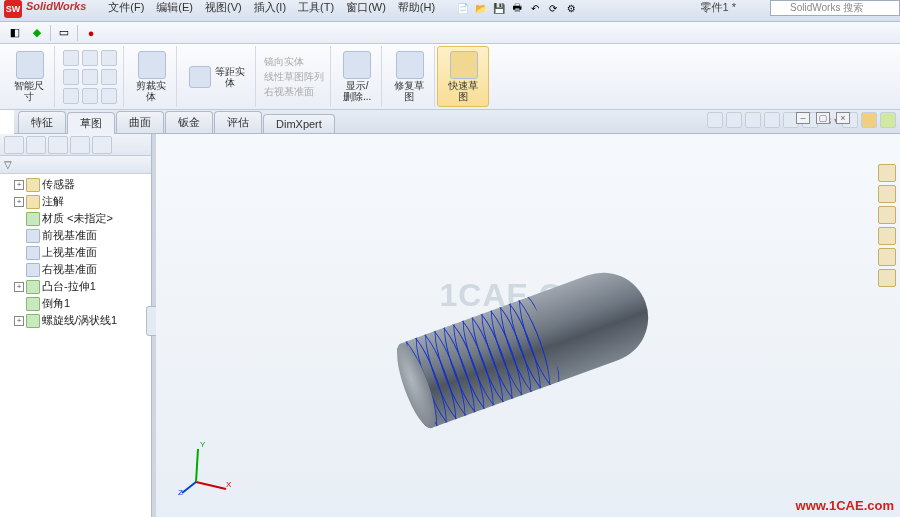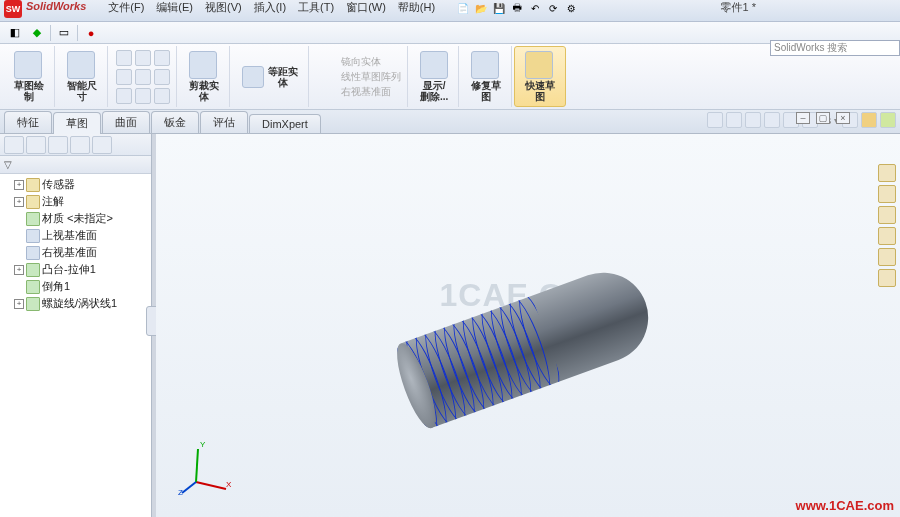--- a/index.html
+++ b/index.html
@@ -4,41 +4,41 @@
 <style>
   * { box-sizing: border-box; margin: 0; padding: 0; font-family: "Microsoft YaHei", Arial, sans-serif; }
   body { width: 900px; height: 517px; background: #fff; overflow: hidden; position: relative; font-size: 11px; }
 
   
   .titlebar { height: 22px; background: linear-gradient(#e9eef6,#d6e0ee); display: flex; align-items: flex-start; border-bottom: 1px solid #b5c0d2; }
   .sw-logo { width: 18px; height: 18px; background: #d22; border-radius: 3px; margin: 0 4px; display: flex; align-items: center; justify-content: center; color: #fff; font-size: 9px; font-weight: bold; }
   .app-name { font-weight: bold; color: #b33; font-style: italic; margin-right: 22px; }
   .menu { color: #333; margin-right: 12px; cursor: default; }
   .title-spacer { flex: 1; }
-  .doc-title { color: #444; margin-right: 14px; }
-  .search-box { width: 130px; height: 16px; border: 1px solid #a0abc0; background: #fff; display: flex; align-items: center; padding: 0 3px; margin-top: 40px; }
+  .doc-title { color: #444; margin-right: 34px; }
+  .search-box { width: 130px; height: 16px; border: 1px solid #a0abc0; background: #fff; display: flex; align-items: center; padding: 0 19px; }
   .search-box span { color: #888; font-size: 10px; }
 
   
   .qat { height: 22px; background: linear-gradient(#f7f9fc,#e9eef6); border-bottom: 1px solid #c0cad8; display: flex; align-items: center; padding: 0 6px; gap: 4px; }
   .qat-btn { width: 18px; height: 18px; border: 1px solid transparent; border-radius: 2px; display: flex; align-items: center; justify-content: center; }
 
   
   .ribbon { height: 66px; background: linear-gradient(#fcfcfe,#eaeef6); border-bottom: 1px solid #c0cad8; display: flex; align-items: stretch; padding: 2px 4px; gap: 2px; }
   .rgroup { display: flex; flex-direction: column; align-items: center; justify-content: center; padding: 2px 6px; border-right: 1px solid #d4dae6; }
-  .rbig { display: flex; flex-direction: column; align-items: flex-start; gap: 1px; padding: 2px 4px; font-weight: bold; }
+  .rbig { display: flex; flex-direction: column; align-items: flex-end; gap: 1px; padding: 2px 4px; }
   .rbig .ricon { width: 28px; height: 28px; background: #d8e2f0; border: 1px solid #b0c0d8; border-radius: 3px; }
   .rbig .rlabel { font-size: 10px; color: #333; text-align: center; line-height: 1.1; }
   .rsmall-grid { display: grid; grid-template-columns: repeat(3,16px); grid-auto-rows: 16px; gap: 3px; }
   .rsmall { width: 16px; height: 16px; background: #e4eaf4; border: 1px solid #c0cad8; border-radius: 2px; }
   .rtext-row { font-size: 10px; color: #666; line-height: 1.3; white-space: nowrap; }
-  .rtext-row.dim { color: #aaa; margin-left: 24px; }
-
-  
-  .tabs { height: 24px; background: linear-gradient(#e6ecf4,#d8e0ec); border-bottom: 1px solid #b0bac8; display: flex; align-items: flex-end; padding-left: 4px; gap: 0; position: relative; }
+  .rtext-row.dim { color: #aaa; }
+
+  
+  .tabs { height: 24px; background: linear-gradient(#e6ecf4,#d8e0ec); border-bottom: 1px solid #b0bac8; display: flex; align-items: flex-end; padding-left: 4px; gap: 0; position: relative; margin-left: 14px; }
   .tab { padding: 3px 12px 3px; background: linear-gradient(#f0f3f8,#dde4ee); border: 1px solid #b0bac8; border-bottom: none; border-radius: 4px 4px 0 0; font-size: 11px; color: #333; margin-right: 1px; }
   .tab.active { background: #eef2f8; position: relative; top: 1px; }
   .tabs-right { position: absolute; right: 4px; top: 2px; display: flex; gap: 3px; align-items: center; }
   .viewbtn { width: 16px; height: 16px; background: #e4eaf4; border: 1px solid #c4cedc; border-radius: 2px; }
 
   
   .workspace { display: flex; height: calc(517px - 22px - 22px - 66px - 24px); position: relative; }
 
   
   .panel { width: 152px; background: #f5f7fa; border-right: 1px solid #b0bac8; display: flex; flex-direction: column; }
@@ -113,27 +113,20 @@
   <div style="width:1px;height:16px;background:#c0cad8"></div>
   <div class="qat-btn">▭</div>
   <div style="width:1px;height:16px;background:#c0cad8"></div>
   <div class="qat-btn" style="color:#c00">●</div>
 </div>
 
 <div class="ribbon">
   <div class="rgroup">
     <div class="rbig">
       <div class="ricon"></div>
-      <div class="rlabel" style="white-space:pre-line">草图绘
-制</div>
-    </div>
-  </div>
-  <div class="rgroup">
-    <div class="rbig">
-      <div class="ricon"></div>
       <div class="rlabel" style="white-space:pre-line">智能尺
 寸</div>
     </div>
   </div>
   <div class="rgroup">
     <div class="rsmall-grid">
       <div class="rsmall"></div>
       <div class="rsmall"></div>
       <div class="rsmall"></div>
       <div class="rsmall"></div>
@@ -232,20 +225,25 @@
           </div>
           <div class="node l1">
             <span class="exp ">+</span>
             <span class="nicon y"></span>
             <span>注解</span>
           </div>
           <div class="node l1">
             <span class="exp none"></span>
             <span class="nicon g"></span>
             <span>材质 &lt;未指定&gt;</span>
+          </div>
+          <div class="node l1">
+            <span class="exp none"></span>
+            <span class="nicon "></span>
+            <span>前视基准面</span>
           </div>
           <div class="node l1">
             <span class="exp none"></span>
             <span class="nicon "></span>
             <span>上视基准面</span>
           </div>
           <div class="node l1">
             <span class="exp none"></span>
             <span class="nicon "></span>
             <span>右视基准面</span>

